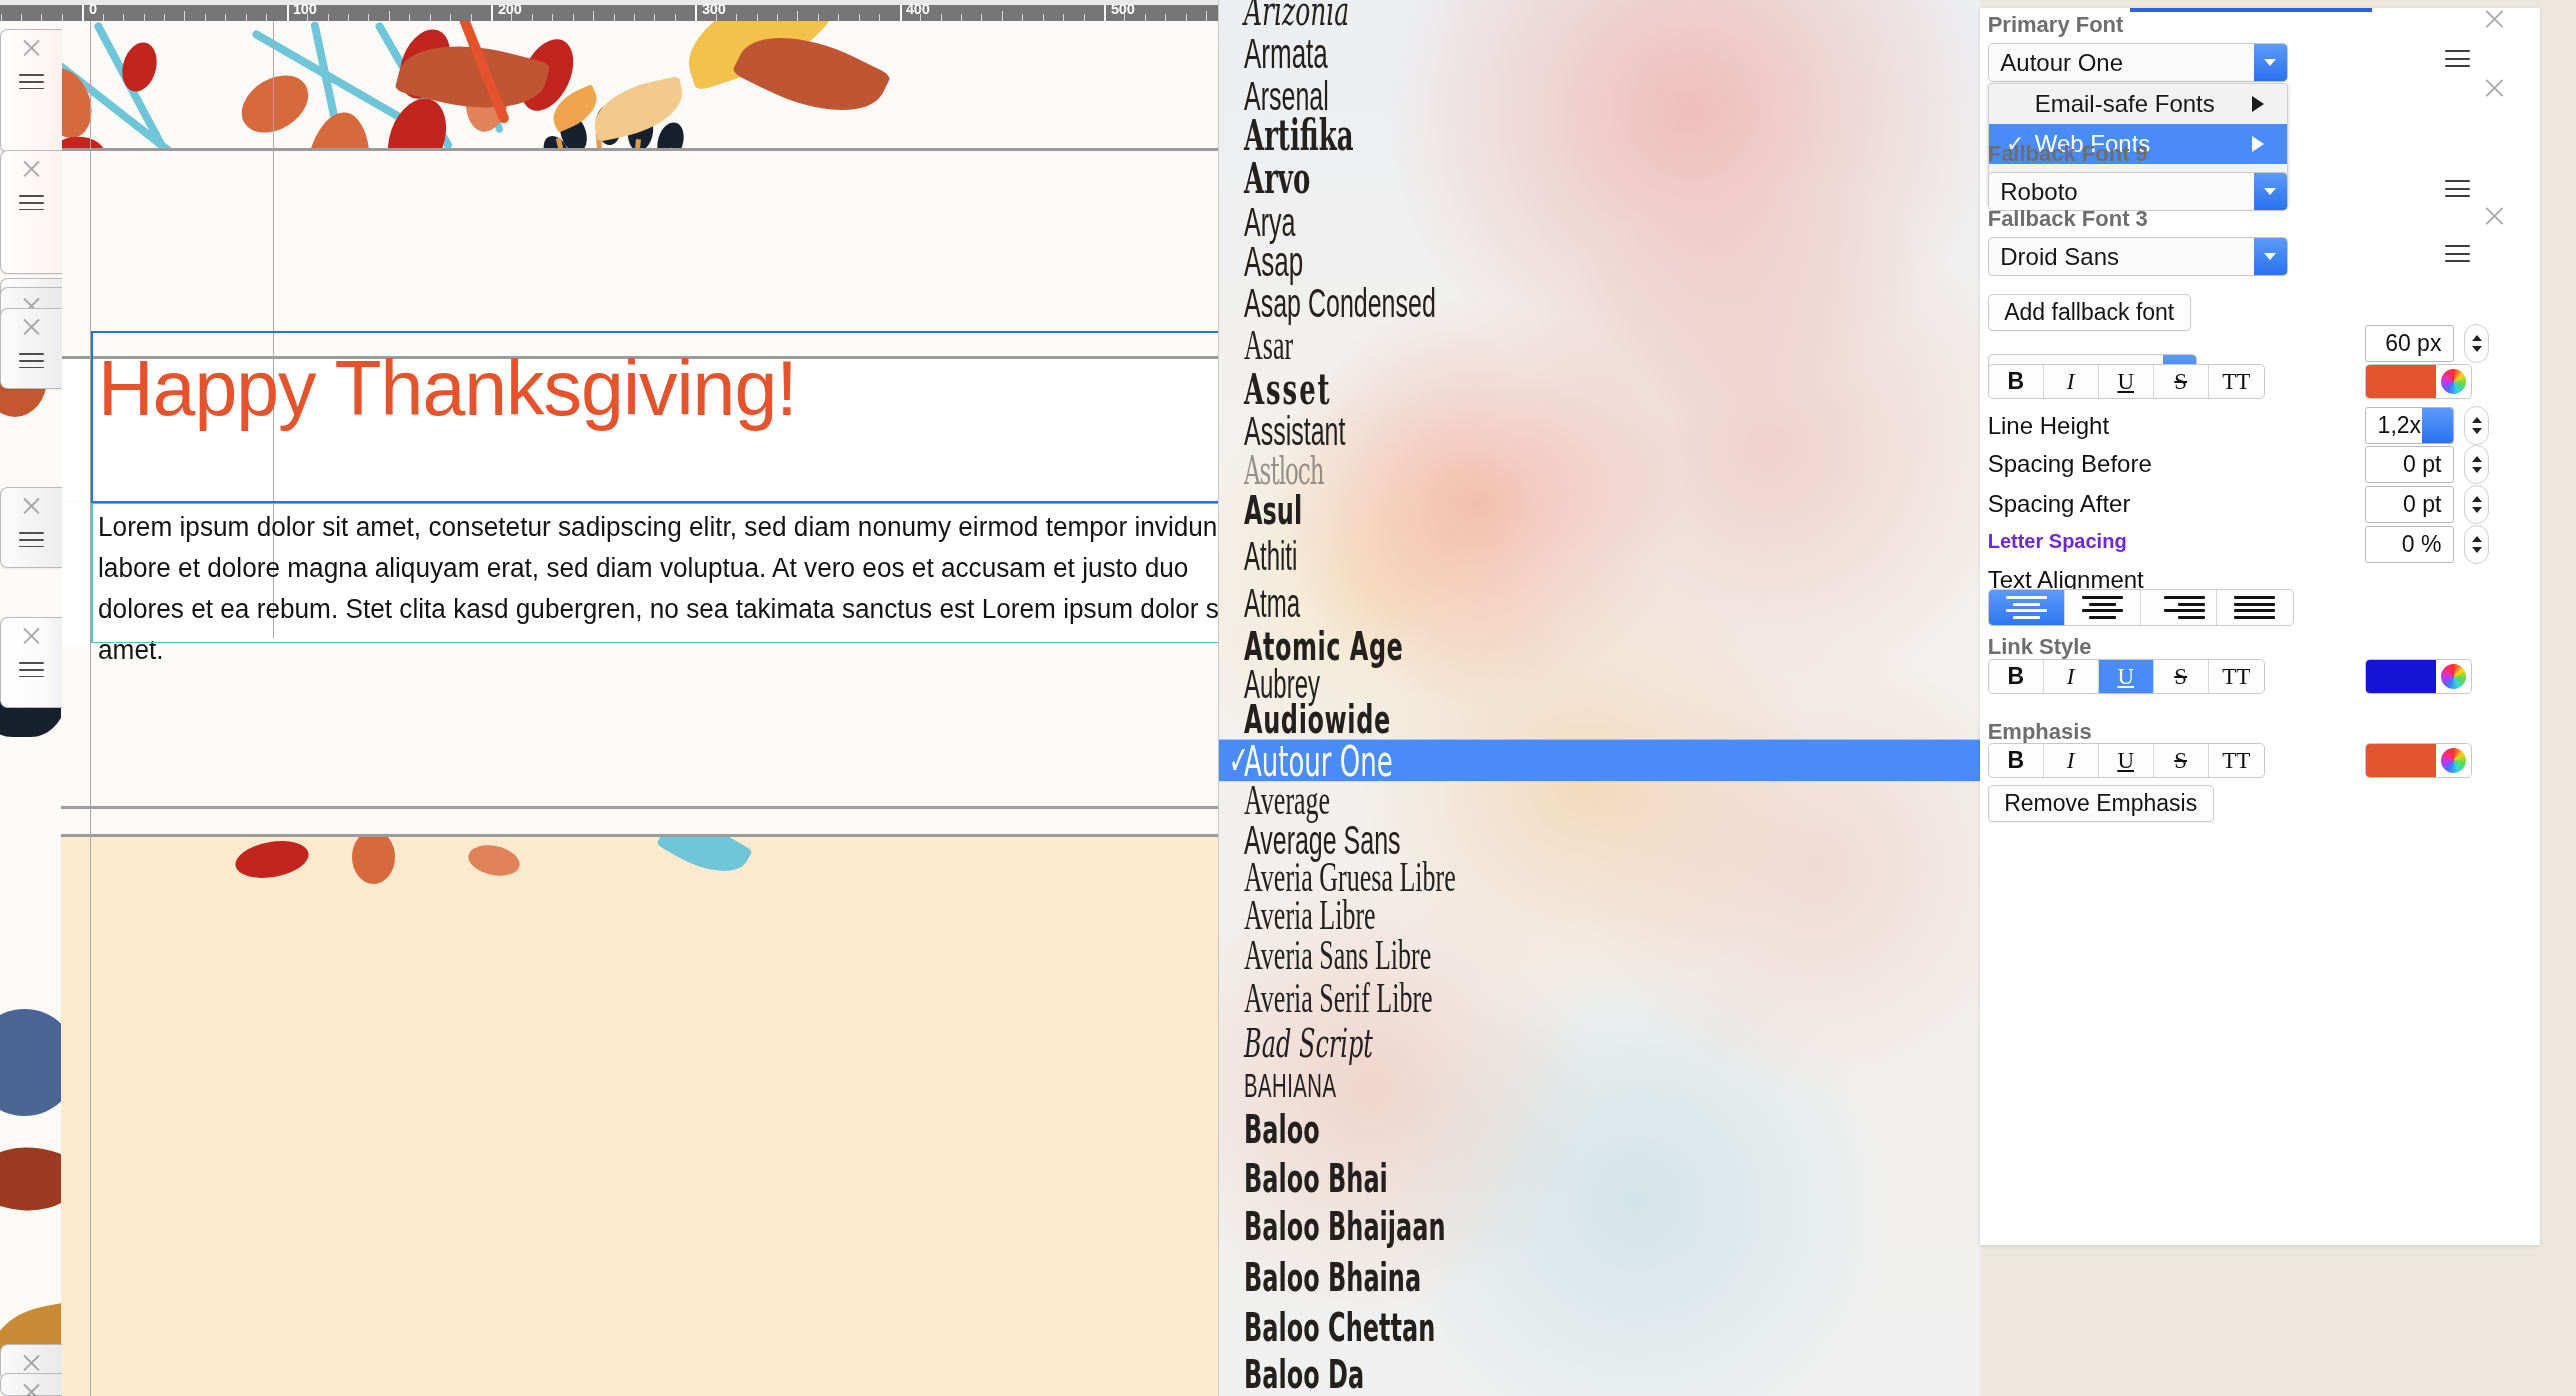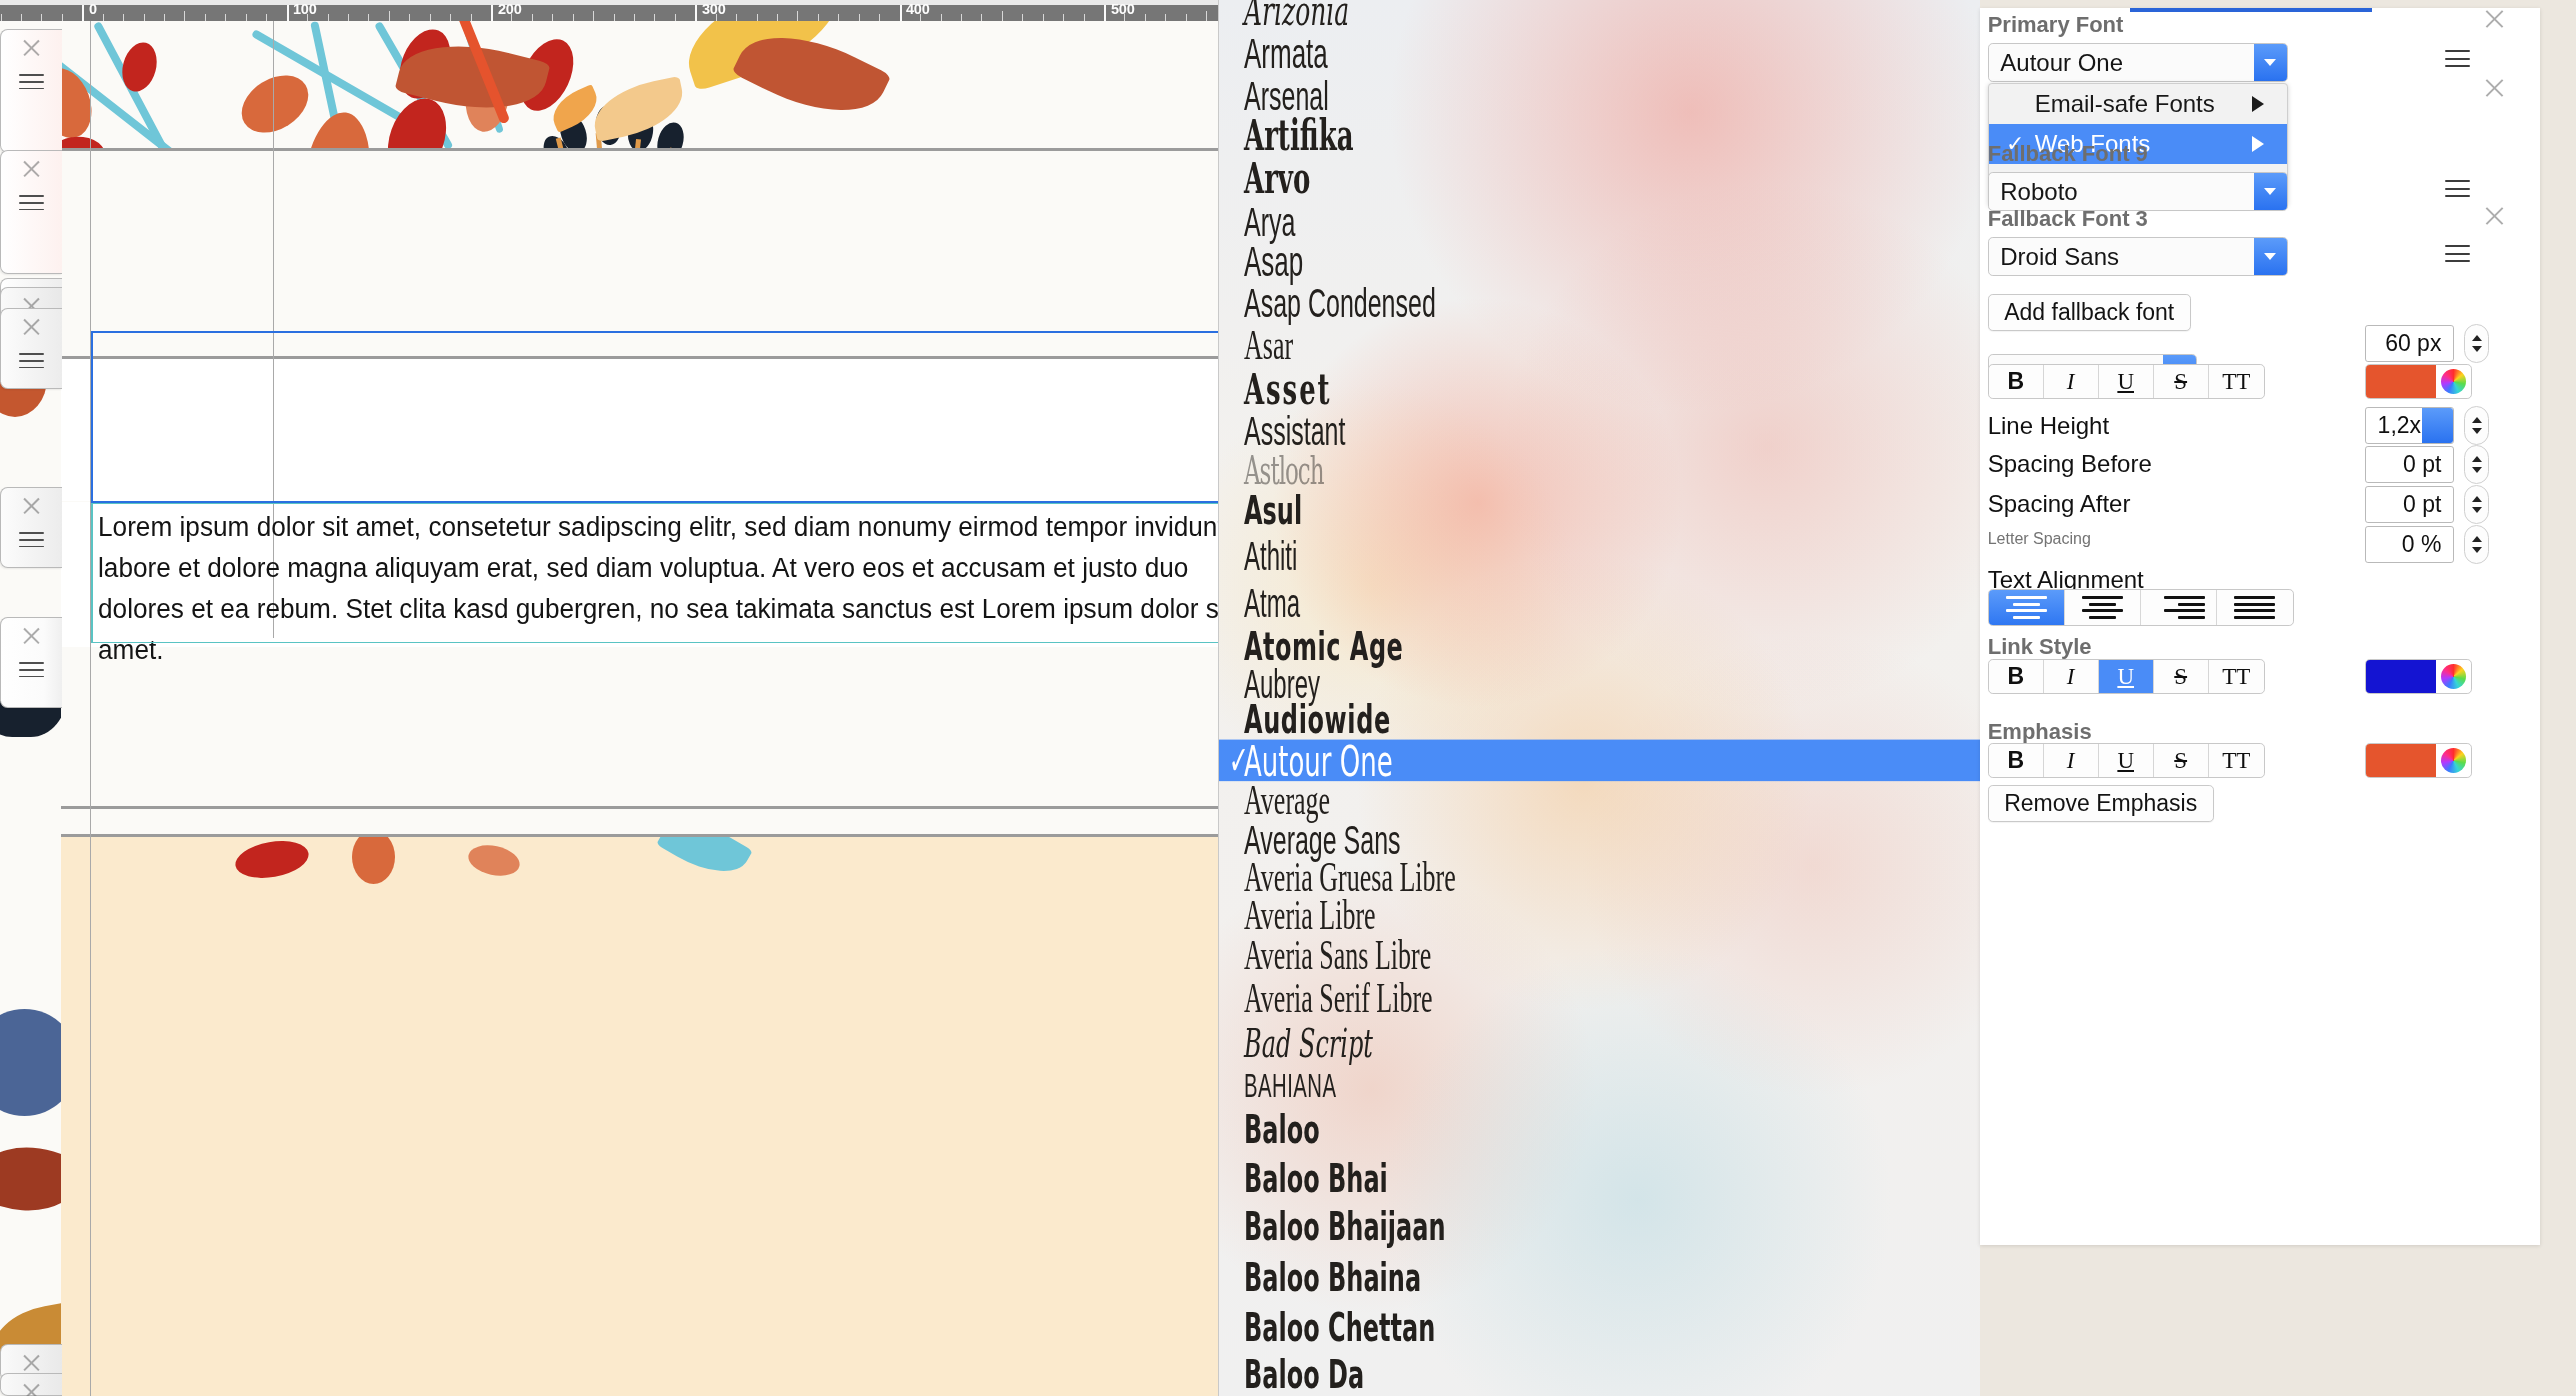--- a/index.html
+++ b/index.html
@@ -363,20 +363,21 @@
       <div class="leafshape" style="left:489px;top:72px;width:50px;height:31px;background:#f0a54c;border-radius:70% 8% 70% 8%;transform:rotate(-24deg);"></div>
       <div class="leafshape" style="left:531px;top:64px;width:93px;height:48px;background:#f3c98c;border-radius:72% 8% 72% 8%;transform:rotate(-12deg);"></div>
     </div>
 
 
 
     <div class="rowborder" style="top:127px;"></div>
     <div class="rowborder" style="top:335px;"></div>
 
     <div id="heading-block"></div>
+    <div id="heading-text" style="color: rgb(229, 83, 45);">Happy Thanksgiving!</div>
 
     <div id="body-block"></div>
     <div id="body-text">Lorem ipsum dolor sit amet, consetetur sadipscing elitr, sed diam nonumy eirmod tempor invidunt ut labore et dolore magna aliquyam erat, sed diam voluptua. At vero eos et accusam et justo duo dolores et ea rebum. Stet clita kasd gubergren, no sea takimata sanctus est Lorem ipsum dolor sit amet.</div>
 
     <div class="rowborder" style="top:785px;"></div>
 
     <div id="bottom-block">
       <div style="position:absolute;left:0;top:27px;width:100%;height:560px;background:#fbeacd;overflow:hidden;">
         <div class="berry" style="left:174px;top:5.8px;width:74px;height:35px;background:#c2251e;transform:rotate(-10deg);"></div>
         <div class="berry" style="left:291px;top:-5.8px;width:43px;height:54px;background:#d8693c;"></div>
@@ -751,21 +752,21 @@
 
   <div class="sect-label" style="left:7.7px;top:490px;color:#111;font-weight:400;font-size:24px;">Spacing After</div>
   <div class="numbox" style="left:385px;top:486px;width:89px;">
     <span>0 pt</span>
   </div>
   <div class="spinner" style="left:484px;top:485px;">
     <span class="up"></span>
     <span class="dn"></span>
   </div>
 
-  <div class="sect-label" style="left:7.7px;top:530px;color:#737373;font-weight:400;font-size:16px;">Letter Spacing</div>
+  <div class="sect-label" style="left:7.7px;top:530px;color:#6d28d9;font-weight:700;font-size:20px;">Letter Spacing</div>
   <div class="numbox" style="left:385px;top:526px;width:89px;">
     <span>0 %</span>
   </div>
   <div class="spinner" style="left:484px;top:525px;">
     <span class="up"></span>
     <span class="dn"></span>
   </div>
 
   <div class="sect-label" style="left:7.7px;top:566px;color:#111;font-weight:400;font-size:24px;">Text Alignment</div>
   <div class="alignbar" style="left:7.7px;top:589px;">

